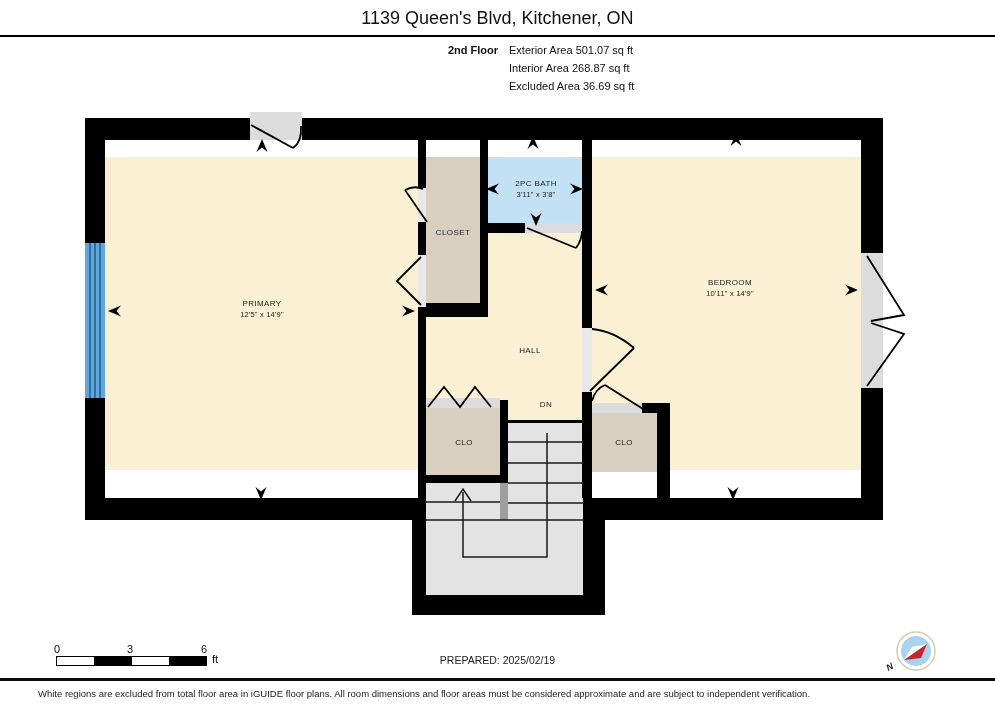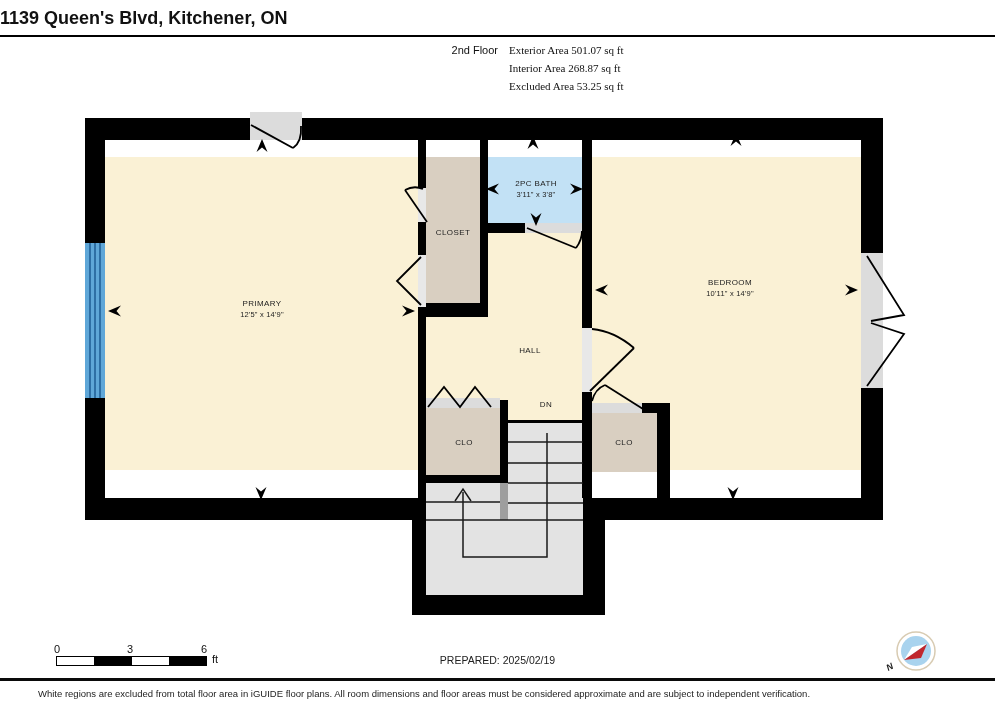--- a/index.html
+++ b/index.html
@@ -1,22 +1,22 @@
 <!DOCTYPE html>
 <html><head>
 <meta charset="utf-8">
 <style>
   html,body{margin:0;padding:0;background:#fff;}
   #page{position:relative;width:995px;height:720px;background:#fff;
         font-family:"Liberation Sans", sans-serif;overflow:hidden;}
   .abs{position:absolute;}
-  #title{top:8px;left:0;width:995px;text-align:left;font-size:18px;font-weight:bold;color:#111;}
+  #title{top:8px;left:0;width:995px;text-align:center;font-size:18px;font-weight:normal;color:#111;}
   #title-rule{top:35px;left:0;width:995px;height:2px;background:#000;}
-  #floor-label{top:44px;left:388px;width:110px;text-align:right;font-size:11px;font-weight:normal;color:#111;}
-  .stat-line{left:509px;width:300px;font-size:11px;color:#111;font-family:Liberation Serif, serif;}
+  #floor-label{top:44px;left:388px;width:110px;text-align:right;font-size:11px;font-weight:bold;color:#111;}
+  .stat-line{left:509px;width:300px;font-size:11px;color:#111;}
   #plan-svg{top:0;left:0;}
   svg text{font-family:"Liberation Sans", sans-serif;}
   .room-label{font-size:8px;fill:#222;letter-spacing:.4px;}
   .room-dims{font-size:7.5px;fill:#222;letter-spacing:.2px;}
   .mid{text-anchor:middle;}
   
   #scale-ticks span{position:absolute;width:16px;text-align:center;font-size:11px;color:#111;top:643px;}
   #scale-bar{top:656px;left:56px;width:149px;height:8px;border:1px solid #000;display:flex;}
   #scale-bar div{height:100%;flex:1 1 25%;}
   .seg-w{background:#fff;} .seg-b{background:#000;}
@@ -29,21 +29,21 @@
 </head>
 <body>
 
 <div id="page">
 
   <div id="title" class="abs">1139 Queen's Blvd, Kitchener, ON</div>
   <div id="title-rule" class="abs"></div>
   <div id="floor-label" class="abs">2nd Floor</div>
   <div class="stat-line abs" style="top:44px">Exterior Area 501.07 sq ft</div>
   <div class="stat-line abs" style="top:62px">Interior Area 268.87 sq ft</div>
-  <div class="stat-line abs" style="top:80px">Excluded Area 53.25 sq ft</div>
+  <div class="stat-line abs" style="top:80px">Excluded Area 36.69 sq ft</div>
 
   <svg id="plan-svg" class="abs" width="995" height="720" viewBox="0 0 995 720">
 
     <rect x="105" y="140" width="756" height="358" fill="#ffffff"></rect>
 
     <g>
       <rect x="105" y="157" width="313" height="313" fill="#FAF1D5"></rect>
       <rect x="426" y="157" width="54" height="146" fill="#D9CFC1"></rect>
       <rect x="488" y="157" width="94" height="66" fill="#C2E1F5"></rect>
       <rect x="488" y="233" width="94" height="84" fill="#FAF1D5"></rect>

